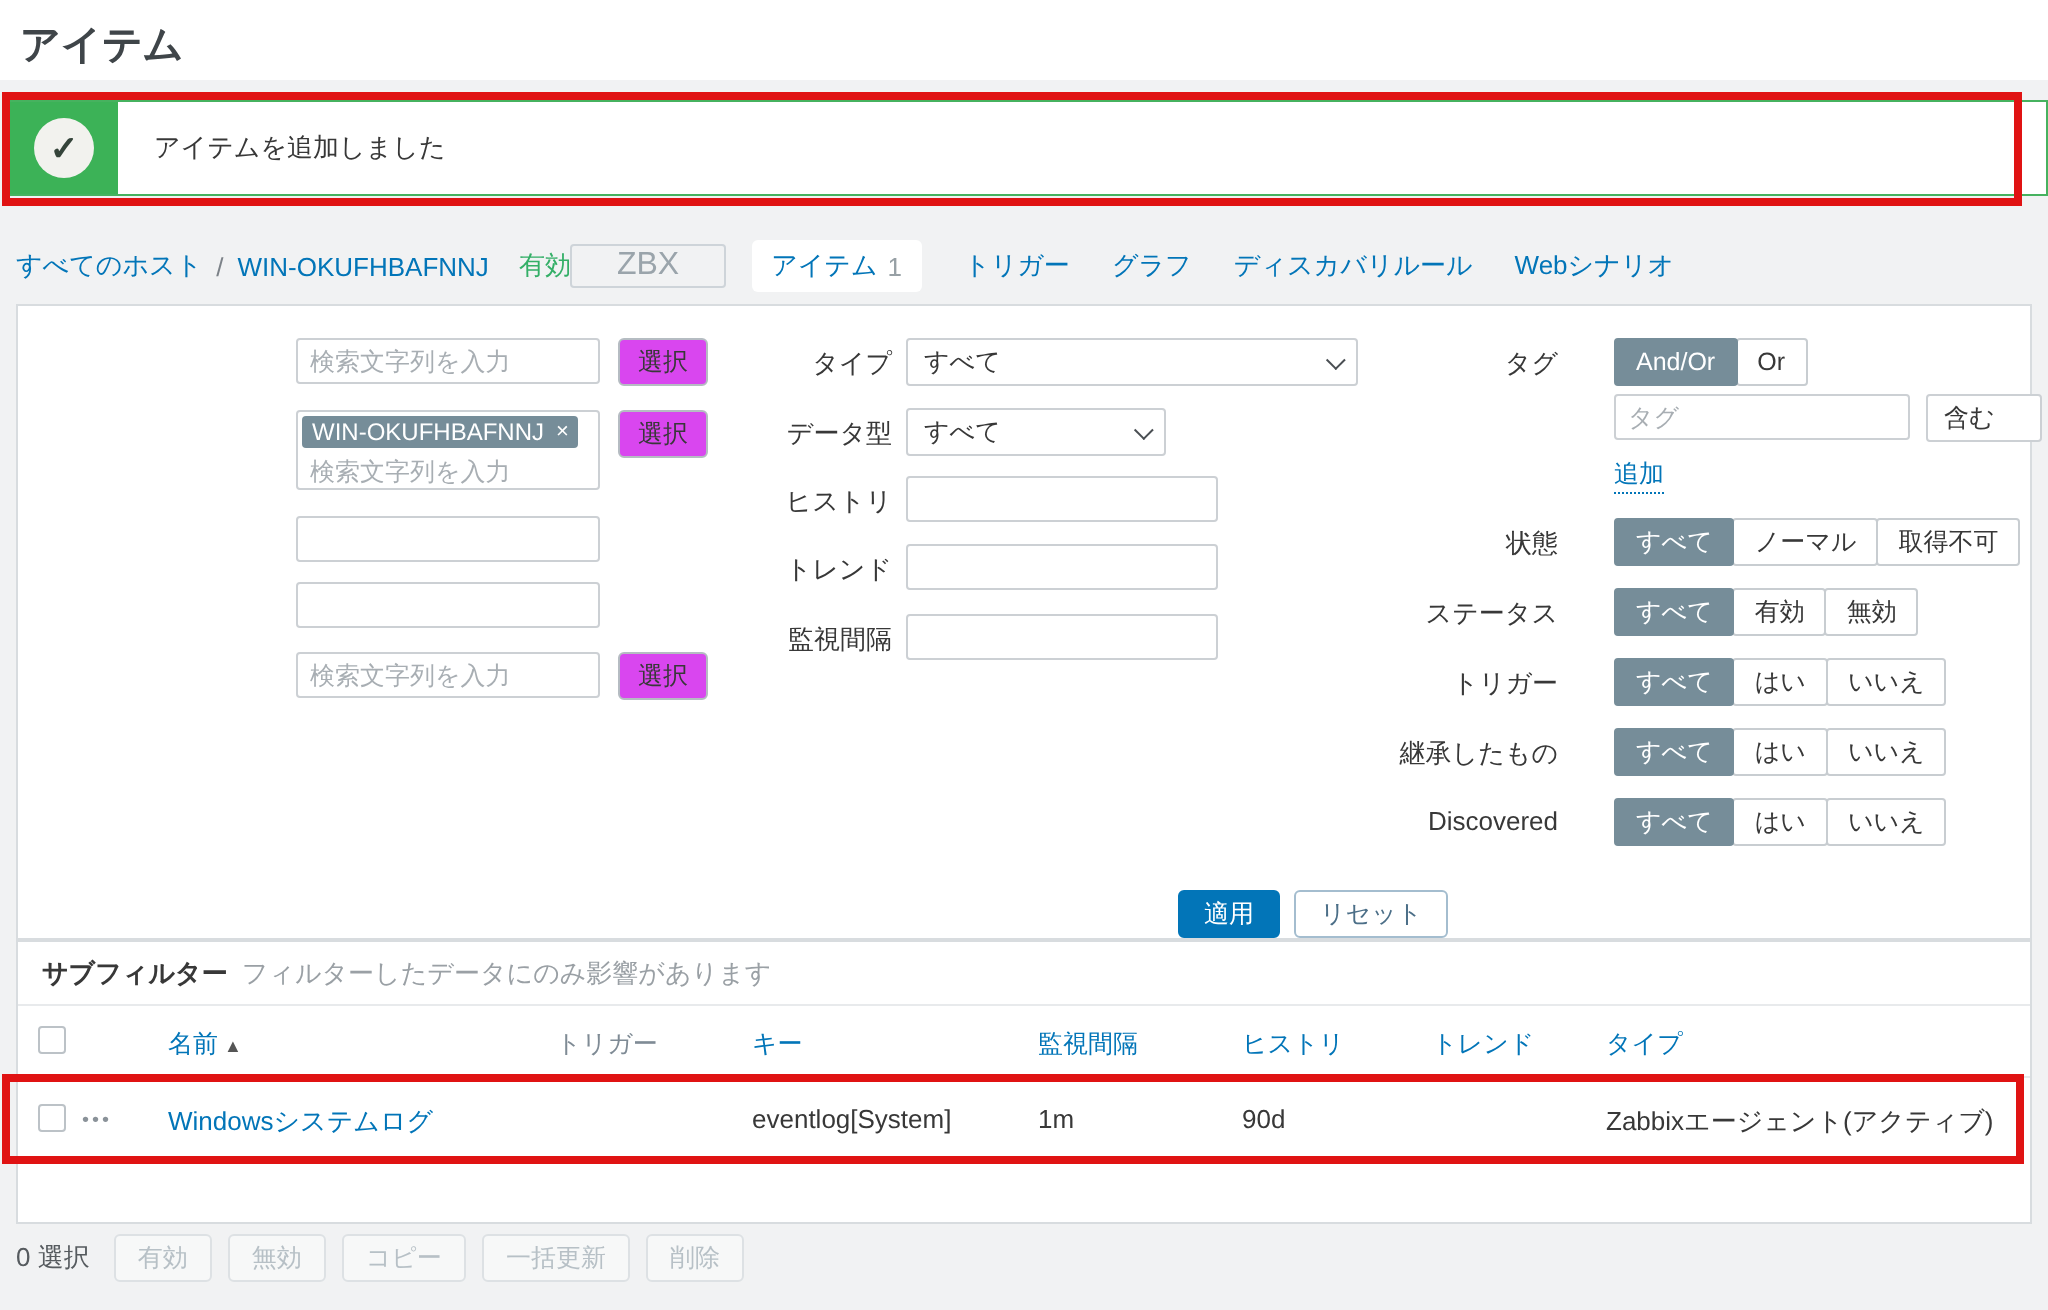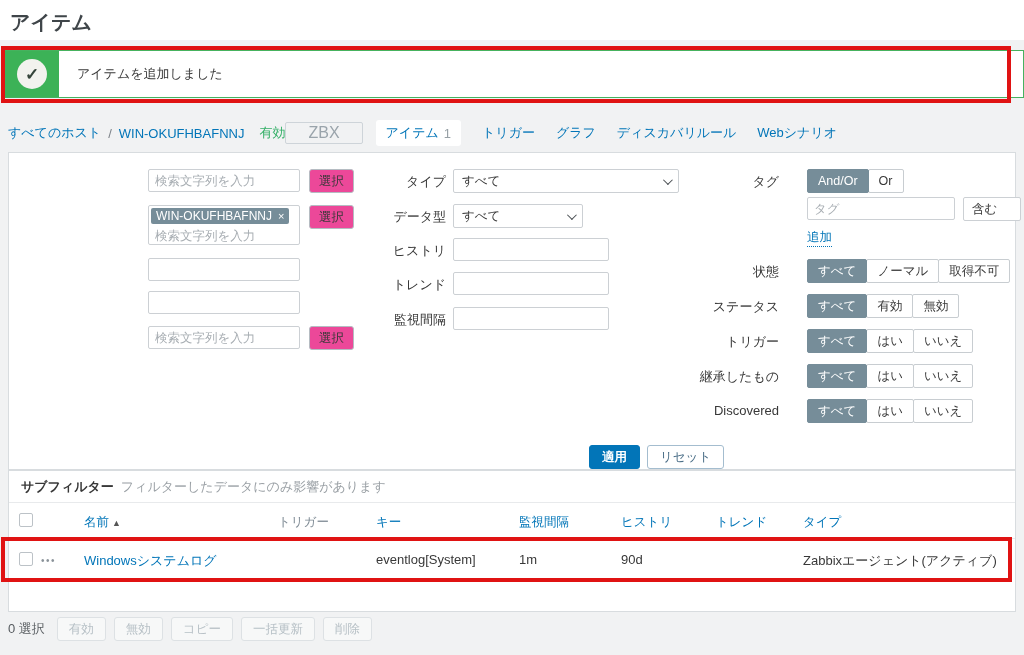--- a/index.html
+++ b/index.html
@@ -38,40 +38,40 @@
   .tab-pill .count { color:#97a0a5; margin-left:5px; }
   .nav-tab { margin-left:21px; }
 
   
   .filter-panel { position:absolute; left:8px; top:152px; width:1008px; height:318px;
     background:#fff; border:1px solid #d8dcdf; }
   .flabel { position:absolute; font-size:13px; color:#383838; text-align:right; }
   .input { position:absolute; background:#fff; border:1px solid #ccd0d4; border-radius:2px;
     height:23px; font-size:12.5px; padding:0 6px; color:#383838; outline:none; font-family:"Liberation Sans",sans-serif; }
   .input::placeholder { color:#a8aeb3; opacity:1; }
-  .btn-outline { position:absolute; background:#ec4899; border:1px solid #b5bcc2; border-radius:3px;
+  .btn-outline { position:absolute; background:#d946ef; border:1px solid #b5bcc2; border-radius:3px;
     height:24px; font-size:12.5px; color:#383838; padding:0 9px; cursor:pointer; font-family:"Liberation Sans",sans-serif; }
   .selectbox { position:absolute; background:#fff; border:1px solid #ccd0d4; border-radius:2px;
     height:24px; display:flex; align-items:center; padding:0 8px; font-size:12.5px; color:#383838; cursor:pointer; }
   .selectbox .chev { margin-left:auto; width:7px; height:7px; border-right:1.6px solid #4a4f53;
     border-bottom:1.6px solid #4a4f53; transform:rotate(45deg) translateY(-2px); }
   .multibox { position:absolute; background:#fff; border:1px solid #ccd0d4; border-radius:2px; }
   .chip { display:inline-flex; align-items:center; background:#768d99; color:#fff; font-size:12px;
     border-radius:2px; margin:2px; padding:1px 5px; }
   .chip-x { margin-left:6px; cursor:pointer; font-size:11px; }
   .ph-line { display:block; color:#a8aeb3; font-size:12.5px; padding:2px 6px; }
   .seg { position:absolute; display:inline-flex; height:24px; }
   .seg-btn { display:inline-flex; align-items:center; justify-content:center; height:24px;
     border:1px solid #c8cdd1; background:#fff; color:#383838; font-size:12.5px;
     padding:0 10px; margin-left:-1px; cursor:pointer; border-radius:2px; }
   .seg-btn:first-child { margin-left:0; }
   .seg-btn.sel { background:#768d99; border-color:#768d99; color:#fff; z-index:1; }
   .add-link { position:absolute; color:#0275b8; font-size:12.5px; border-bottom:1px dotted #0275b8; cursor:pointer; }
   .btn-apply { position:absolute; background:#0275b8; color:#fff; border:1px solid #0275b8;
-    border-radius:3px; height:24px; padding:0 12px; font-size:12.5px; cursor:pointer; font-family:"Liberation Sans",sans-serif;font-weight:bold; }
+    border-radius:3px; height:24px; padding:0 12px; font-size:12.5px; cursor:pointer; font-family:"Liberation Sans",sans-serif; }
   .btn-reset { position:absolute; background:#fff; color:#4c6f88; border:1px solid #a4bdcf;
     border-radius:3px; height:24px; padding:0 12px; font-size:12.5px; cursor:pointer; font-family:"Liberation Sans",sans-serif; }
 
   
   .table-panel { position:absolute; left:8px; top:470px; width:1008px; height:142px;
     background:#fff; border:1px solid #d8dcdf; }
   .subfilter-row { height:32px; display:flex; align-items:center; padding:0 12px; border-bottom:1px solid #e8eaec; }
   .subfilter-title { font-weight:bold; font-size:13px; color:#383838; }
   .subfilter-hint { color:#9aa0a5; margin-left:7px; font-size:13px; }
   .thead { position:relative; height:36px; border-bottom:1px solid #e8eaec; font-size:12.5px; }

